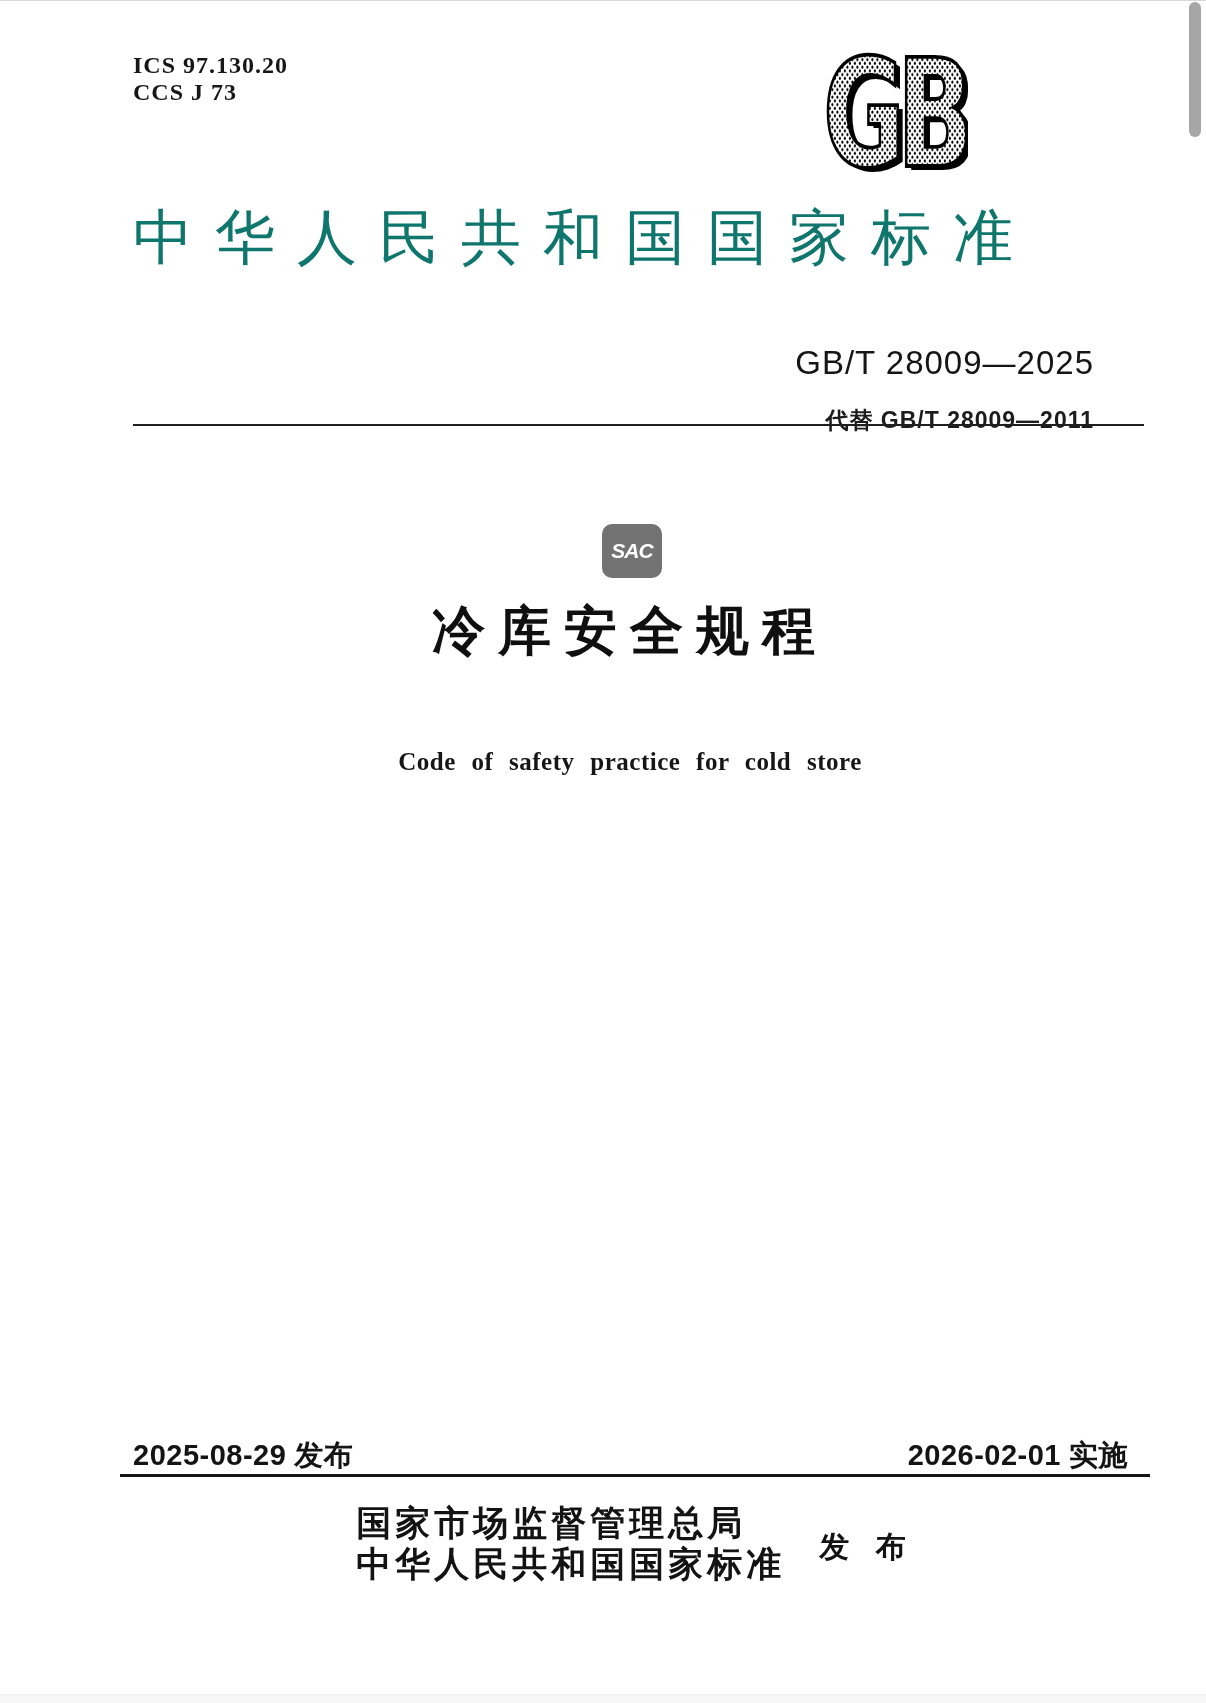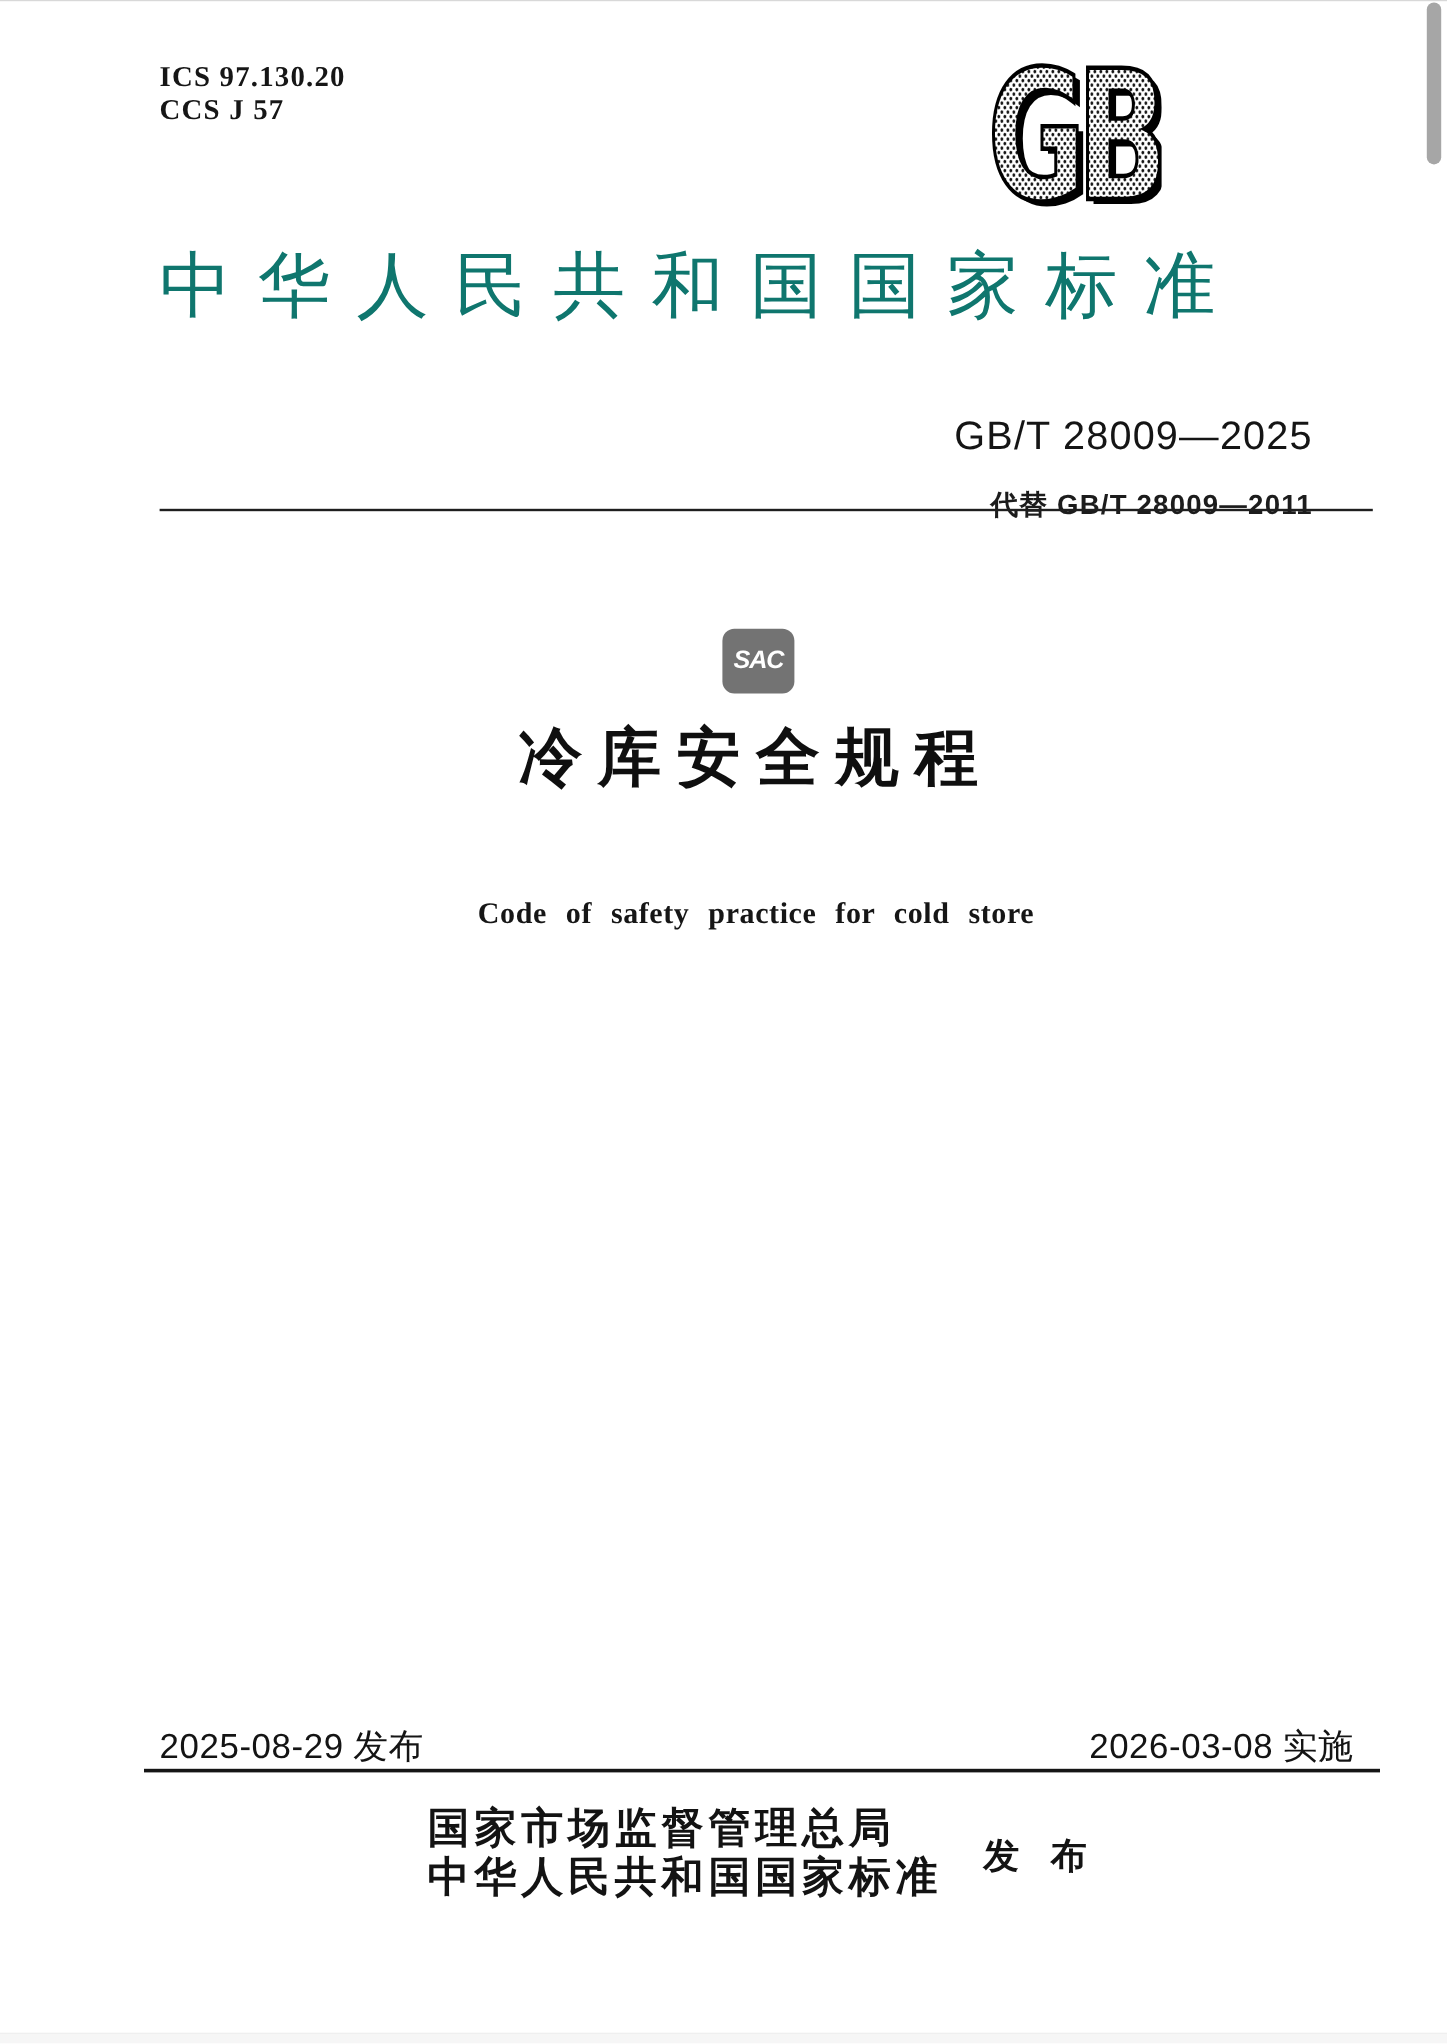--- a/index.html
+++ b/index.html
@@ -77,21 +77,21 @@
     transform: translateX(27px);
     font-family: "Liberation Serif", "DejaVu Serif", serif;
     font-weight: 700; font-size: 25px; word-spacing: 9px;
     letter-spacing: 0.5px;
     color: #161616;
   }
 
   .dates-row {
     left: 133px; right: 78px; top: 1436px;
     display: flex; justify-content: space-between;
-    font-size: 29px; font-weight: 400; letter-spacing: 0.5px;
+    font-size: 29px; font-weight: 700; letter-spacing: 0.5px;
     color: #141414;
   }
   .date-item { white-space: nowrap; }
   .date-item .lbl { margin-left: 8px; }
 
   .rule-bottom {
     left: 120px; right: 56px; top: 1474px; height: 3px;
     background: #151515;
   }
 
@@ -121,21 +121,21 @@
 </style>
 </head>
 <body>
 
 <div class="abs top-edge"></div>
 
 <div class="abs scrollbar-thumb"></div>
 
 <div class="abs ics-block">
   <div>ICS 97.130.20</div>
-  <div>CCS J 57</div>
+  <div>CCS J 73</div>
 </div>
 
 <div class="abs gb-logo">
   <svg width="152" height="130" viewBox="0 0 152 130" aria-hidden="true">
     <defs>
       <pattern id="ht" width="5" height="5" patternUnits="userSpaceOnUse">
         <rect width="5" height="5" fill="#ffffff"></rect>
         <circle cx="1.4" cy="1.4" r="1.05" fill="#000000"></circle>
         <circle cx="3.9" cy="3.9" r="1.05" fill="#000000"></circle>
       </pattern>
@@ -162,21 +162,21 @@
 
 <div class="abs title-zh">冷库安全规程</div>
 
 <div class="abs title-en">Code of safety practice for cold store</div>
 
 <div class="abs dates-row">
   <div class="date-item">
     <span>2025-08-29</span><span class="lbl">发布</span>
   </div>
   <div class="date-item">
-    <span>2026-03-08</span><span class="lbl">实施</span>
+    <span>2026-02-01</span><span class="lbl">实施</span>
   </div>
 </div>
 
 <div class="abs rule-bottom"></div>
 
 <div class="abs publisher-row">
   <div class="publisher-lines">
     <div>国家市场监督管理总局</div>
     <div>中华人民共和国国家标准</div>
   </div>

